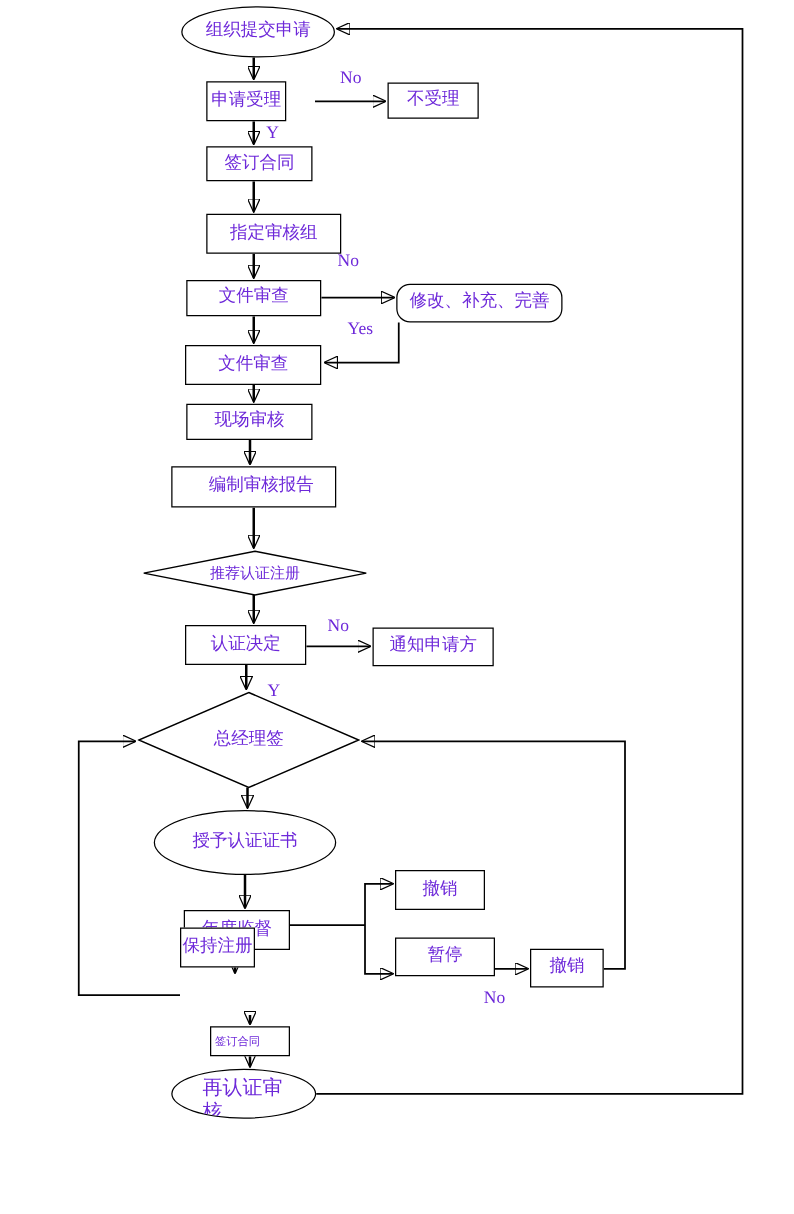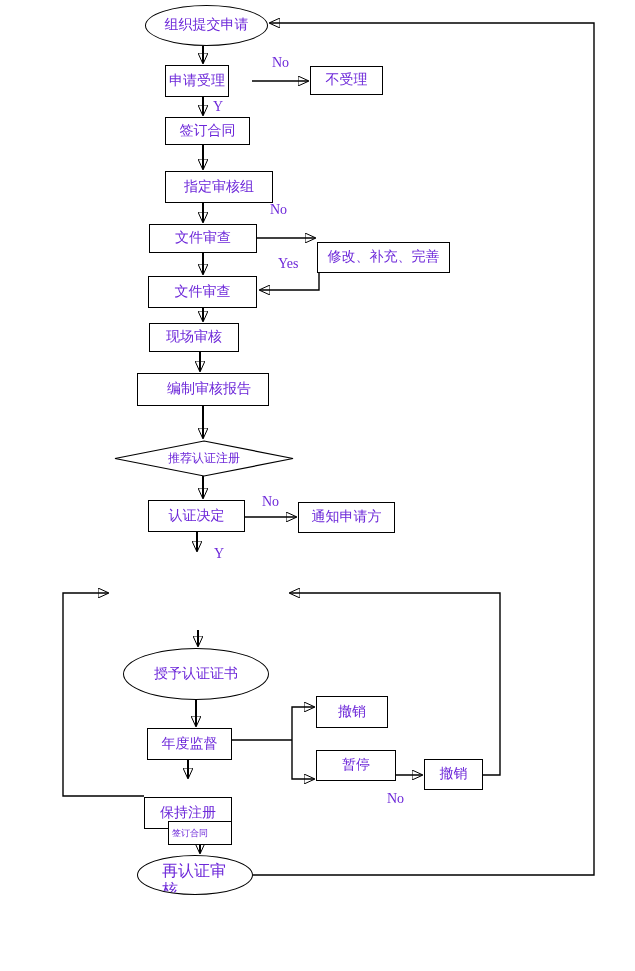--- a/index.html
+++ b/index.html
@@ -78,29 +78,29 @@
   </div>
 
   <div class="node box" style="left:149px;top:171px;width:108px;height:32px;margin-left:16px;">
     <span>指定审核组</span>
   </div>
 
   <div class="node box" style="left:149px;top:224px;width:108px;height:29px;">
     <span>文件审查</span>
   </div>
 
-  <div class="node box" style="left:317px;top:242px;width:133px;height:31px;">
+  <div class="node box" style="left:317px;top:227px;width:133px;height:31px;border-radius:11px;">
     <span>修改、补充、完善</span>
   </div>
 
   <div class="node box" style="left:148px;top:276px;width:109px;height:32px;">
     <span>文件审查</span>
   </div>
 
-  <div class="node box" style="left:149px;top:323px;width:90px;height:29px;">
+  <div class="node box" style="left:149px;top:323px;width:101px;height:29px;">
     <span>现场审核</span>
   </div>
 
   <div class="node box" style="left:137px;top:373px;width:132px;height:33px;padding-left:12px;">
     <span>编制审核报告</span>
   </div>
 
   <div class="node diamond" style="left:114px;top:440px;width:180px;height:37px;">
     <svg width="180" height="37">
       <polygon points="90,1 179,18.5 90,36 1,18.5" fill="none" stroke="#000" stroke-width="1.2"></polygon>
@@ -109,20 +109,26 @@
   </div>
 
   <div class="node box" style="left:148px;top:500px;width:97px;height:32px;">
     <span>认证决定</span>
   </div>
 
   <div class="node box" style="left:298px;top:502px;width:97px;height:31px;">
     <span>通知申请方</span>
   </div>
 
+  <div class="node diamond" style="left:110px;top:553px;width:178px;height:78px;">
+    <svg width="178" height="78">
+      <polygon points="89,1 177,39 89,77 1,39" fill="none" stroke="#000" stroke-width="1.2"></polygon>
+    </svg>
+    <span class="lbl">总经理签</span>
+  </div>
 
   <div class="node ellipse" style="left:123px;top:648px;width:146px;height:52px;">
     <span>授予认证证书</span>
   </div>
 
   <div class="node box" style="left:147px;top:728px;width:85px;height:32px;">
     <span>年度监督</span>
   </div>
 
   <div class="node box" style="left:316px;top:696px;width:72px;height:32px;">
@@ -130,21 +136,21 @@
   </div>
 
   <div class="node box" style="left:316px;top:750px;width:80px;height:31px;">
     <span>暂停</span>
   </div>
 
   <div class="node box" style="left:424px;top:759px;width:59px;height:31px;">
     <span>撤销</span>
   </div>
 
-  <div class="node box" style="left:144px;top:797px;width:88px;height:32px;">
+  <div class="node box" style="left:144px;top:742px;width:60px;height:32px;">
     <span>保持注册</span>
   </div>
 
   <div class="node box small-box" style="left:168px;top:821px;width:64px;height:24px;">
     <span>签订合同</span>
   </div>
 
   <div class="node ellipse" id="node-recert" style="left:137px;top:855px;width:116px;height:40px;">
     <span class="wrap">再认证审核</span>
   </div>

